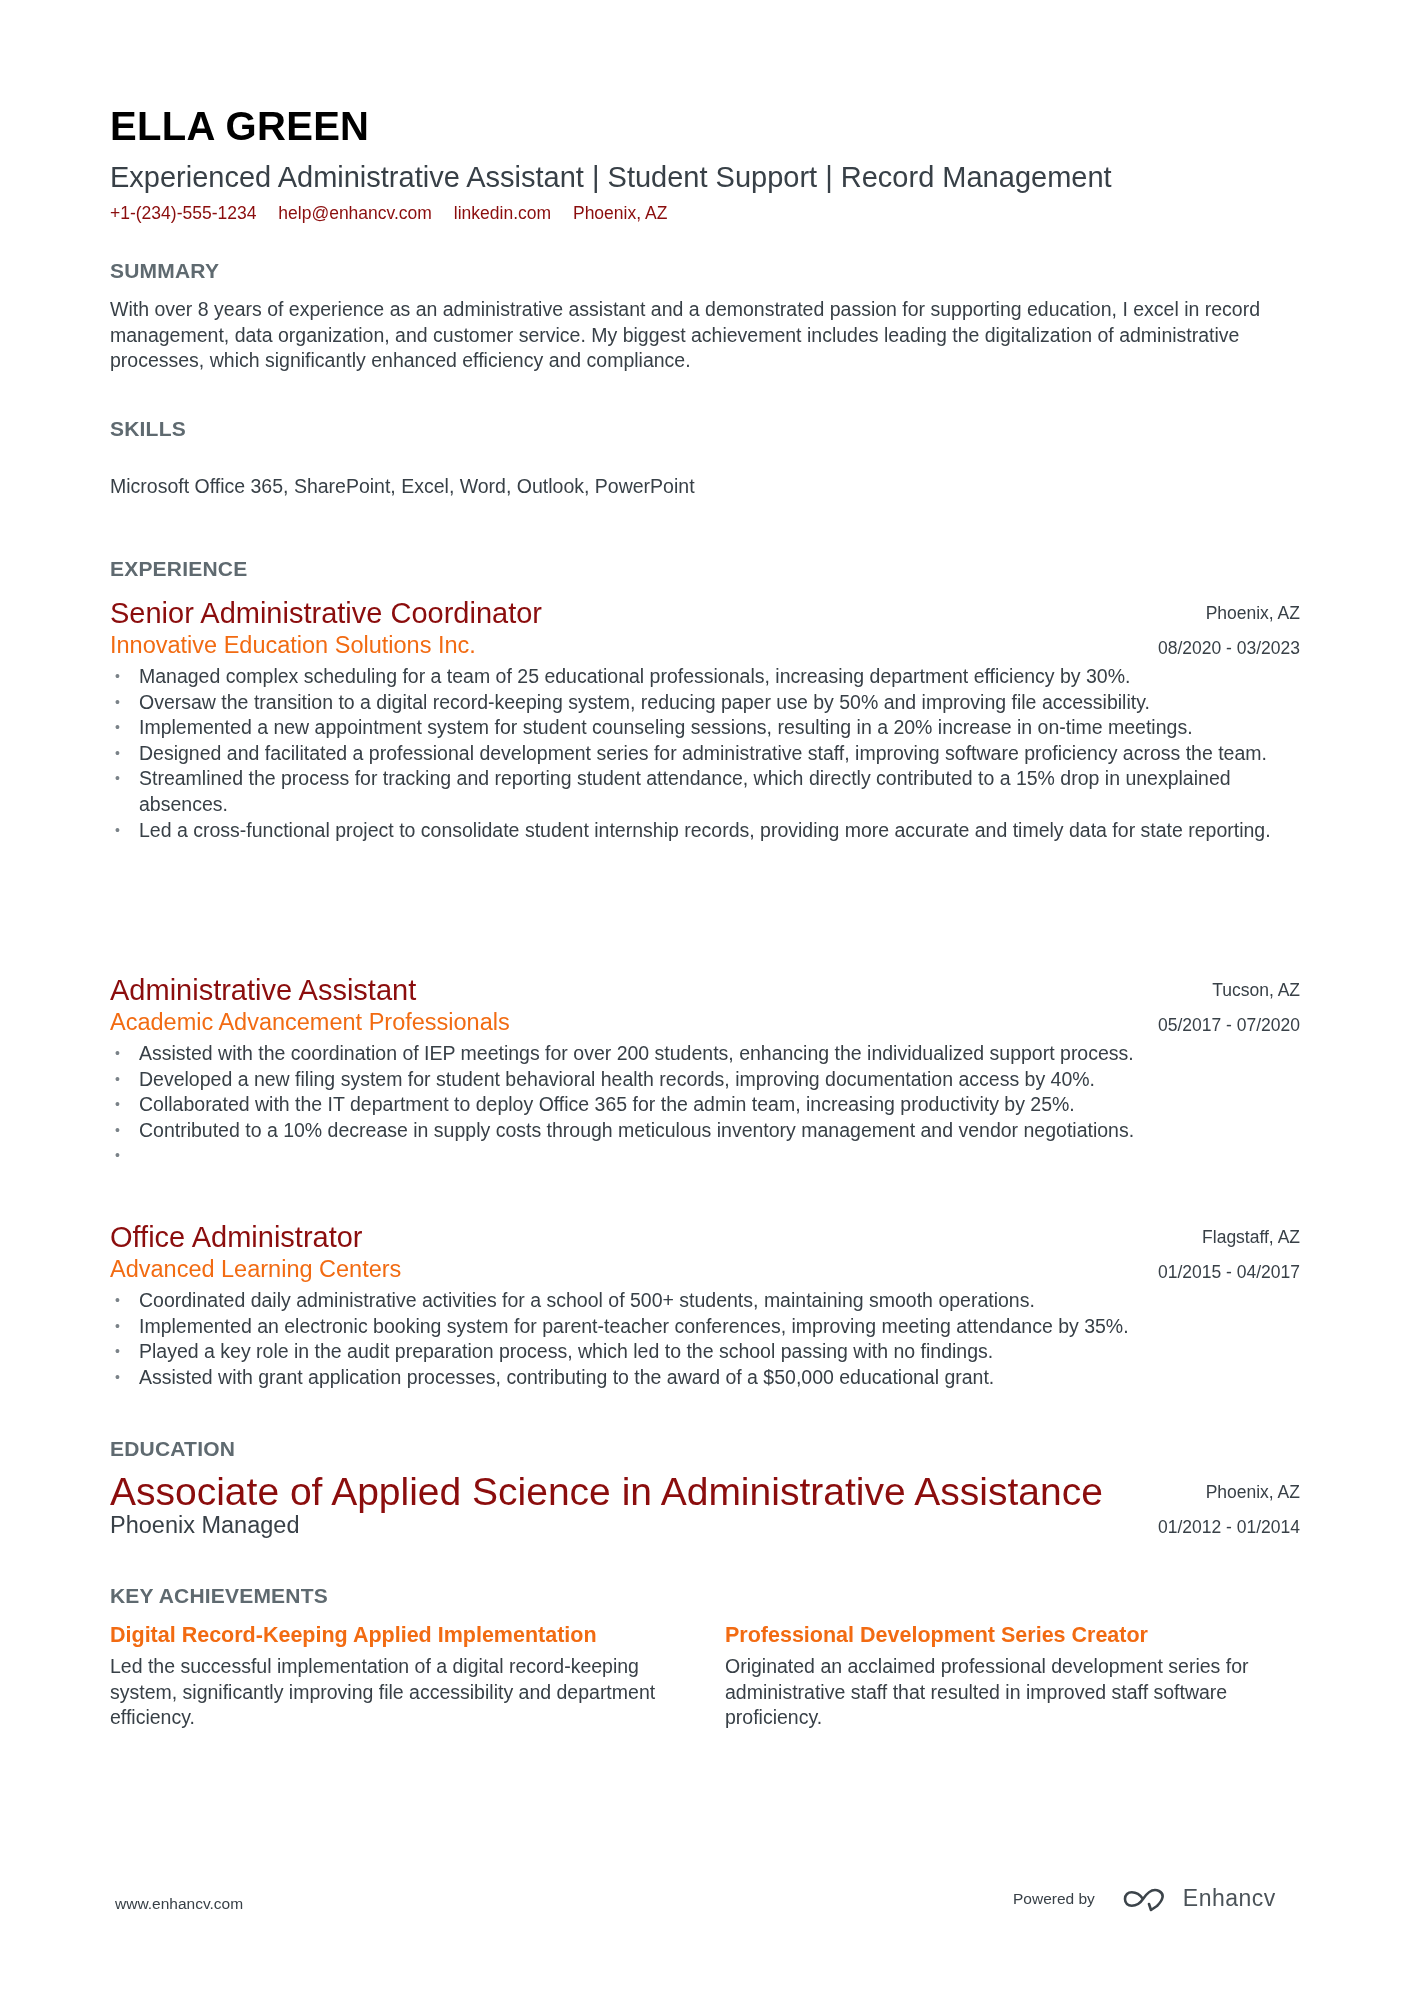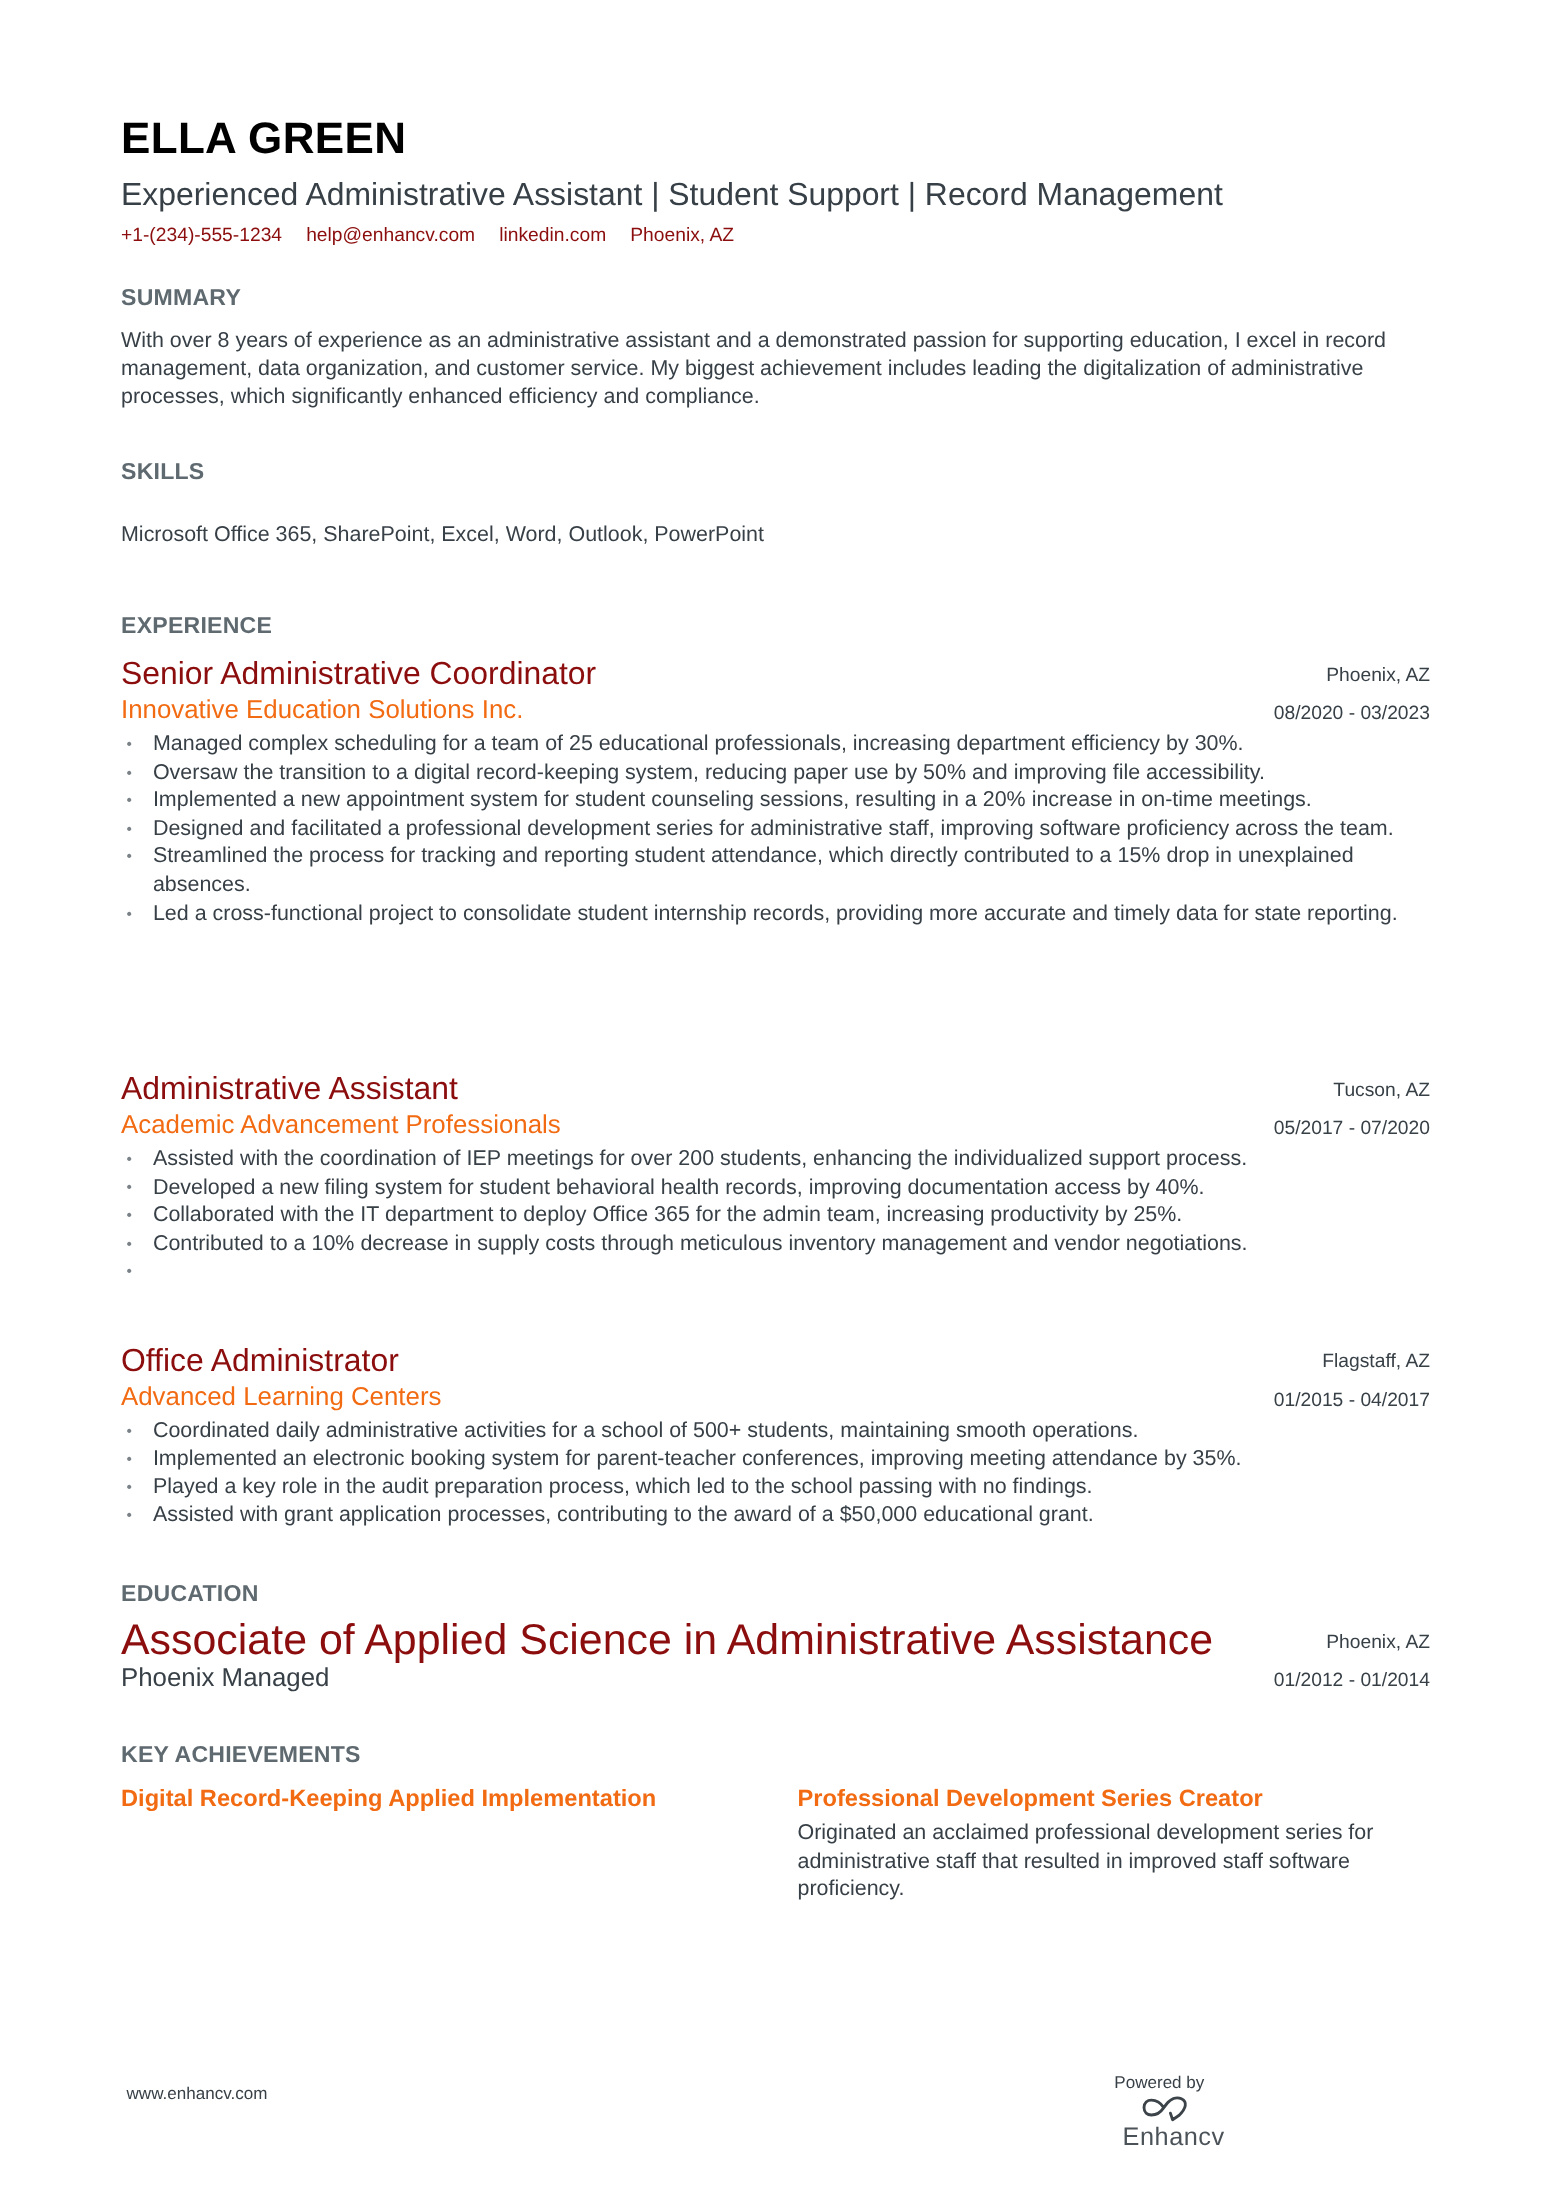--- a/index.html
+++ b/index.html
@@ -18,21 +18,21 @@
   .job-meta { position: absolute; right: 0; top: 0; text-align: right; font-size: 17.5px; color: #384047; line-height: 35px; }
   .bullets { list-style: none; margin: 4px 0 0 0; padding: 0; }
   .bullets li { position: relative; padding-left: 29px; font-size: 19.5px; line-height: 25.6px; color: #384047; }
   .bullets li .dot { position: absolute; left: 5px; top: 0; color: #7a8288; font-size: 14px; }
   .edu-degree { font-size: 39px; color: #8b0d0d; line-height: 34px; }
   .edu-school { font-size: 23.5px; color: #384047; line-height: 32px; }
   .ach { position: absolute; top: 1620px; width: 570px; }
   .ach-title { font-size: 21.5px; font-weight: bold; color: #f26b12; line-height: 30px; }
   .ach-desc { font-size: 19.5px; line-height: 25.6px; color: #384047; margin-top: 4px; }
   .footer-left { position: absolute; left: 115px; top: 1895px; font-size: 15.5px; color: #384047; }
-  .footer-right { position: absolute; left: 1013px; top: 1885px; display: flex; align-items: center; color: #384047; flex-direction: column; }
+  .footer-right { position: absolute; left: 1013px; top: 1885px; display: flex; align-items: center; color: #384047; }
   .powered { font-size: 15.5px; margin-right: 26px; }
   .logo-icon { width: 50px; height: 26px; margin-right: 12px; }
   .logo-text { font-size: 23px; color: #4b5359; letter-spacing: 0.5px; }
 </style>
 </head>
 <body>
 
 <div class="page">
 
   <div class="name">ELLA GREEN</div>
@@ -106,20 +106,21 @@
     <div class="edu-school">Phoenix Managed</div>
     <div class="job-meta">
       <div>Phoenix, AZ</div>
       <div>01/2012 - 01/2014</div>
     </div>
   </div>
 
   <div class="sec-title" style="top:1583px">KEY ACHIEVEMENTS</div>
   <div class="ach" style="left:0">
     <div class="ach-title">Digital Record-Keeping Applied Implementation</div>
+    <div class="ach-desc">Led the successful implementation of a digital record-keeping system, significantly improving file accessibility and department efficiency.</div>
   </div>
   <div class="ach" style="left:615px">
     <div class="ach-title">Professional Development Series Creator</div>
     <div class="ach-desc">Originated an acclaimed professional development series for administrative staff that resulted in improved staff software proficiency.</div>
   </div>
 </div>
 
 <div class="footer-left">www.enhancv.com</div>
 <div class="footer-right">
   <span class="powered">Powered by</span>

